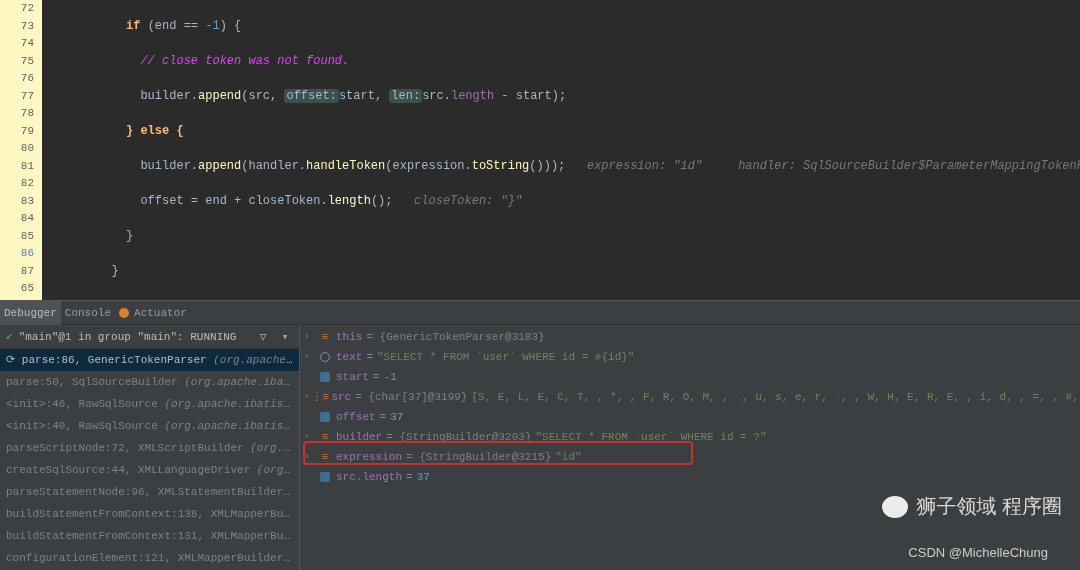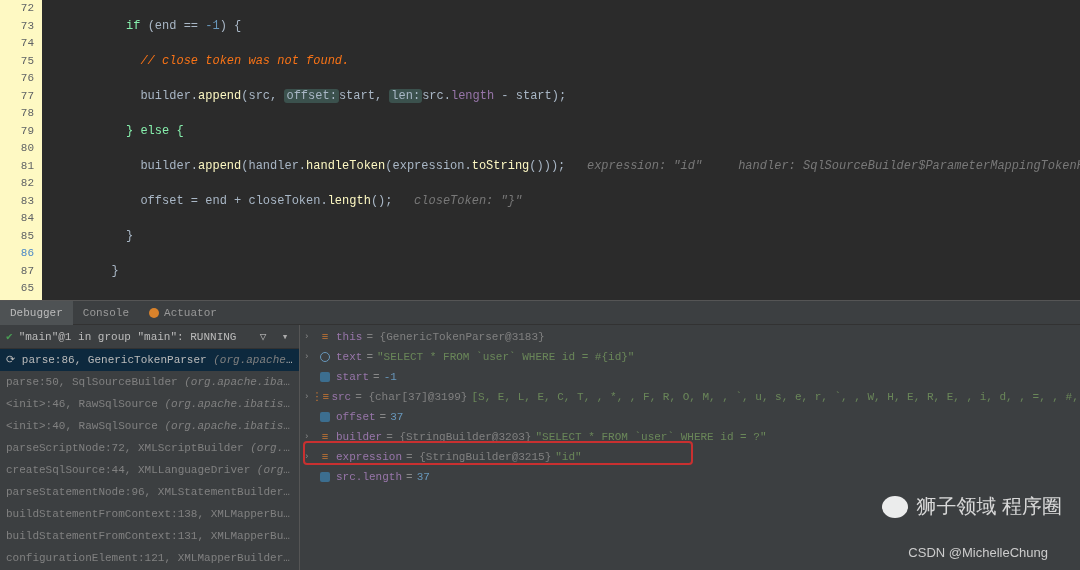--- a/index.html
+++ b/index.html
@@ -28,44 +28,44 @@
     font-size: 11px;
   }
   .gutter .bp { color: #4a88c7; }
   .code {
     flex: 1;
     line-height: 17.5px;
     white-space: pre;
     overflow: hidden;
   }
   .code-line { padding-left: 12px; height: 17.5px; }
-  .kw { color: #86efac; }
+  .kw { color: #fdba74; font-weight: bold; }
   .num { color: #6897bb; }
-  .cmt { color: #f97316; font-style: italic; }
+  .cmt { color: #d946ef; font-style: italic; }
   .fn { color: #fef9c3; }
   .prop { color: #9876aa; }
   .hint { color: #787878; font-style: italic; }
   .box { background: #3b514d; border-radius: 3px; padding: 0 2px; color:#a9b7c6; font-style: normal; }
   .debug-panel {
     height: 270px;
     background: #3c3f41;
     border-top: 1px solid #555;
     display: flex;
     flex-direction: column;
   }
   .tabs {
     display: flex;
     align-items: center;
     height: 24px;
     background: #3c3f41;
     border-bottom: 1px solid #323232;
     font-size: 11px;
     color: #bbb;
   }
-  .tab { padding: 0 10px; height: 24px; display: flex; align-items: center; gap: 5px; }
+  .tab { padding: 0 4px; height: 24px; display: flex; align-items: center; gap: 5px; }
   .tab.active { background: #4e5254; }
   .tab.sub { color: #999; }
   .actuator-ico { width: 10px; height: 10px; border-radius: 50%; background: #d9822b; display:inline-block;}
   .debug-body { display: flex; flex: 1; overflow: hidden; }
   .frames {
     width: 300px;
     background: #3c3f41;
     border-right: 1px solid #555;
     overflow: hidden;
     font-size: 11px;

